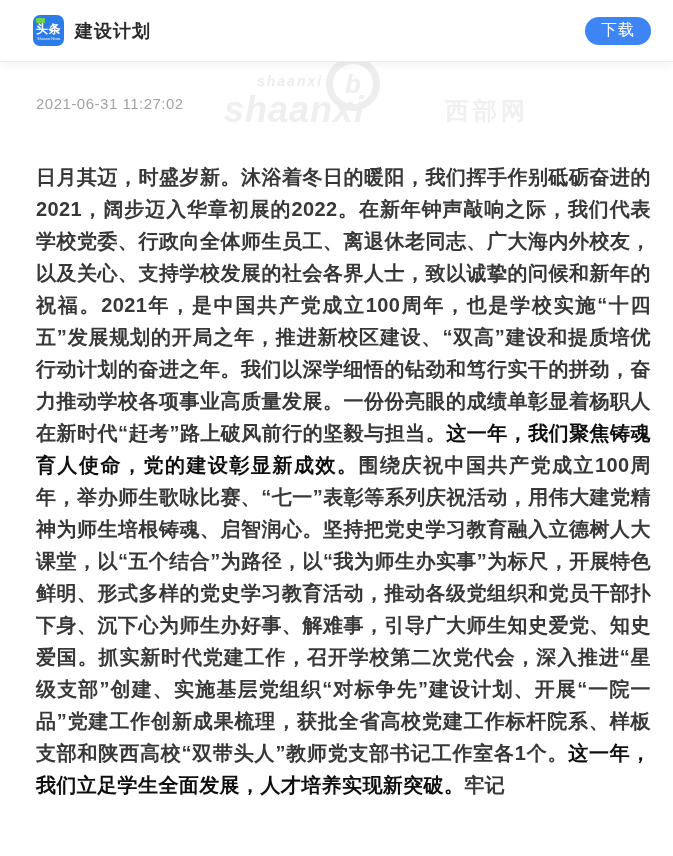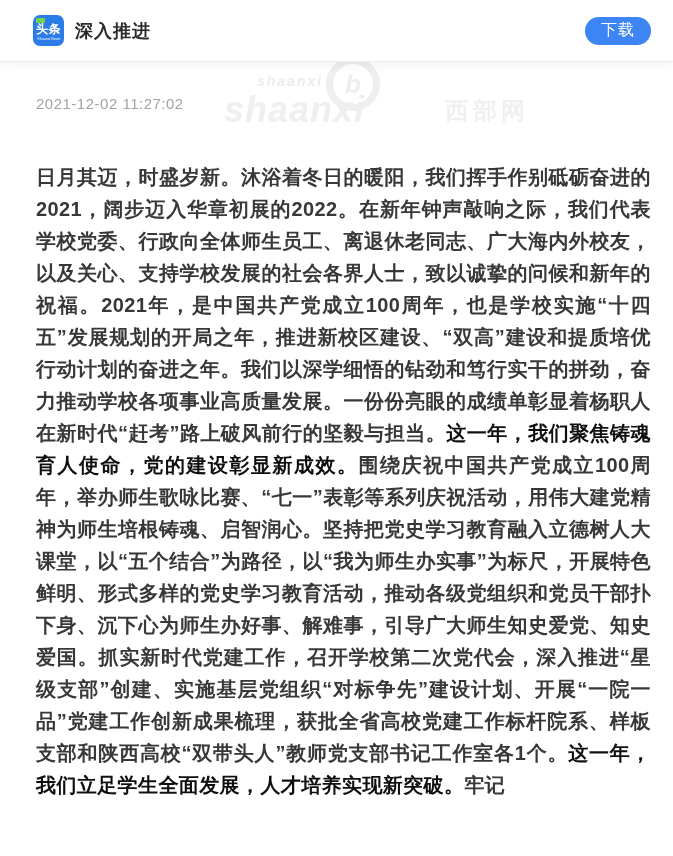--- a/index.html
+++ b/index.html
@@ -91,30 +91,30 @@
 </head>
 <body>
 
 <div class="header">
   <div class="header-left">
     <div class="logo">
       <span class="logo-badge"></span>
       <span class="logo-text">头条</span>
       <span class="logo-sub">Shaanxi News</span>
     </div>
-    <span class="app-name">深入推进</span>
+    <span class="app-name">建设计划</span>
   </div>
   <button class="download-btn">下载</button>
 </div>
 
 <div class="watermark">
   <span class="wm-shaanxi">shaanxi</span>
   <span class="wm-cnwest">shaanxi</span>
   <span class="wm-circle">
       <span>b</span>
     </span>
   <span class="wm-cn">西部网</span>
 </div>
 
 <div class="article">
-  <div class="timestamp">2021-12-02 11:27:02</div>
+  <div class="timestamp">2021-06-31 11:27:02</div>
   <p class="article-body"><span class="seg">日月其迈，时盛岁新。沐浴着冬日的暖阳，我们挥手作别砥砺奋进的2021，阔步迈入华章初展的2022。在新年钟声敲响之际，我们代表学校党委、行政向全体师生员工、离退休老同志、广大海内外校友，以及关心、支持学校发展的社会各界人士，致以诚挚的问候和新年的祝福。2021年，是中国共产党成立100周年，也是学校实施“十四五”发展规划的开局之年，推进新校区建设、“双高”建设和提质培优行动计划的奋进之年。我们以深学细悟的钻劲和笃行实干的拼劲，奋力推动学校各项事业高质量发展。一份份亮眼的成绩单彰显着杨职人在新时代“赶考”路上破风前行的坚毅与担当。</span><span class="seg bold">这一年，我们聚焦铸魂育人使命，党的建设彰显新成效。</span><span class="seg">围绕庆祝中国共产党成立100周年，举办师生歌咏比赛、“七一”表彰等系列庆祝活动，用伟大建党精神为师生培根铸魂、启智润心。坚持把党史学习教育融入立德树人大课堂，以“五个结合”为路径，以“我为师生办实事”为标尺，开展特色鲜明、形式多样的党史学习教育活动，推动各级党组织和党员干部扑下身、沉下心为师生办好事、解难事，引导广大师生知史爱党、知史爱国。抓实新时代党建工作，召开学校第二次党代会，深入推进“星级支部”创建、实施基层党组织“对标争先”建设计划、开展“一院一品”党建工作创新成果梳理，获批全省高校党建工作标杆院系、样板支部和陕西高校“双带头人”教师党支部书记工作室各1个。</span><span class="seg bold">这一年，我们立足学生全面发展，人才培养实现新突破。</span><span class="seg">牢记</span></p>
 </div>
 
 </body></html>

